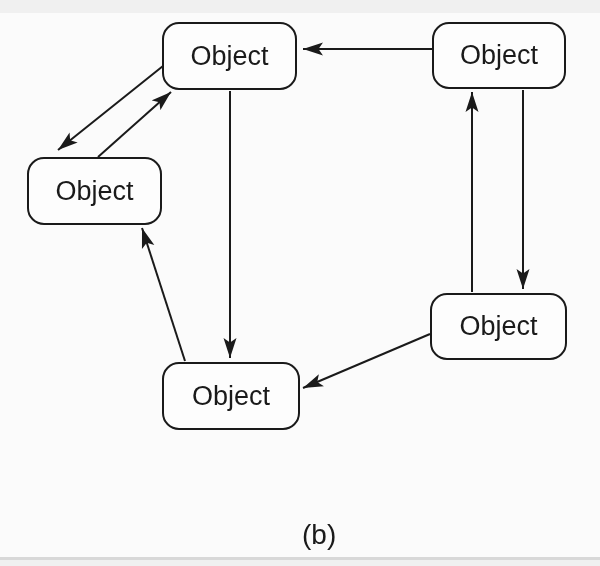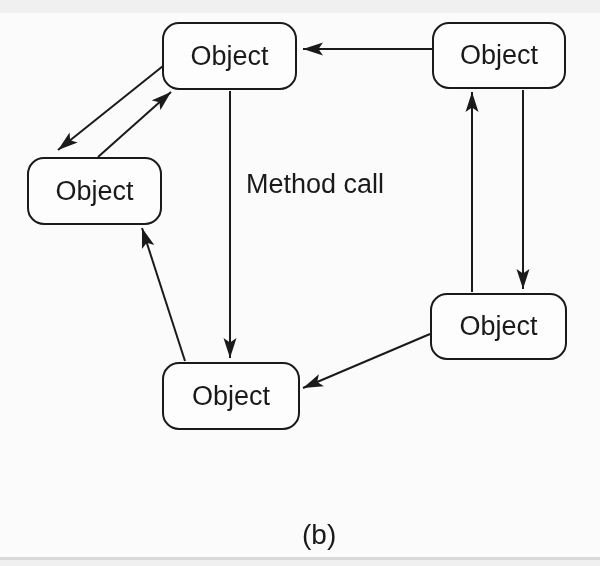--- a/index.html
+++ b/index.html
@@ -108,20 +108,19 @@
     <line x1="432" y1="49" x2="303" y2="49" marker-end="url(#arrowhead)"></line>
     <line x1="163" y1="66" x2="58" y2="150" marker-end="url(#arrowhead)"></line>
     <line x1="98" y1="157" x2="171" y2="92" marker-end="url(#arrowhead)"></line>
     <line x1="230" y1="91" x2="230" y2="358" marker-end="url(#arrowhead)"></line>
     <line x1="472" y1="292" x2="472" y2="92" marker-end="url(#arrowhead)"></line>
     <line x1="523" y1="90" x2="523" y2="289" marker-end="url(#arrowhead)"></line>
     <line x1="430" y1="334" x2="303" y2="388" marker-end="url(#arrowhead)"></line>
     <line x1="185" y1="361" x2="142" y2="228" marker-end="url(#arrowhead)"></line>
   </svg>
 
-  <div class="edge-label">Method call</div>
 
   <div class="caption">(b)</div>
 
   <div class="scan-rule-bottom"></div>
   <div class="scan-band-bottom"></div>
 
 </div>
 
 </body></html>

